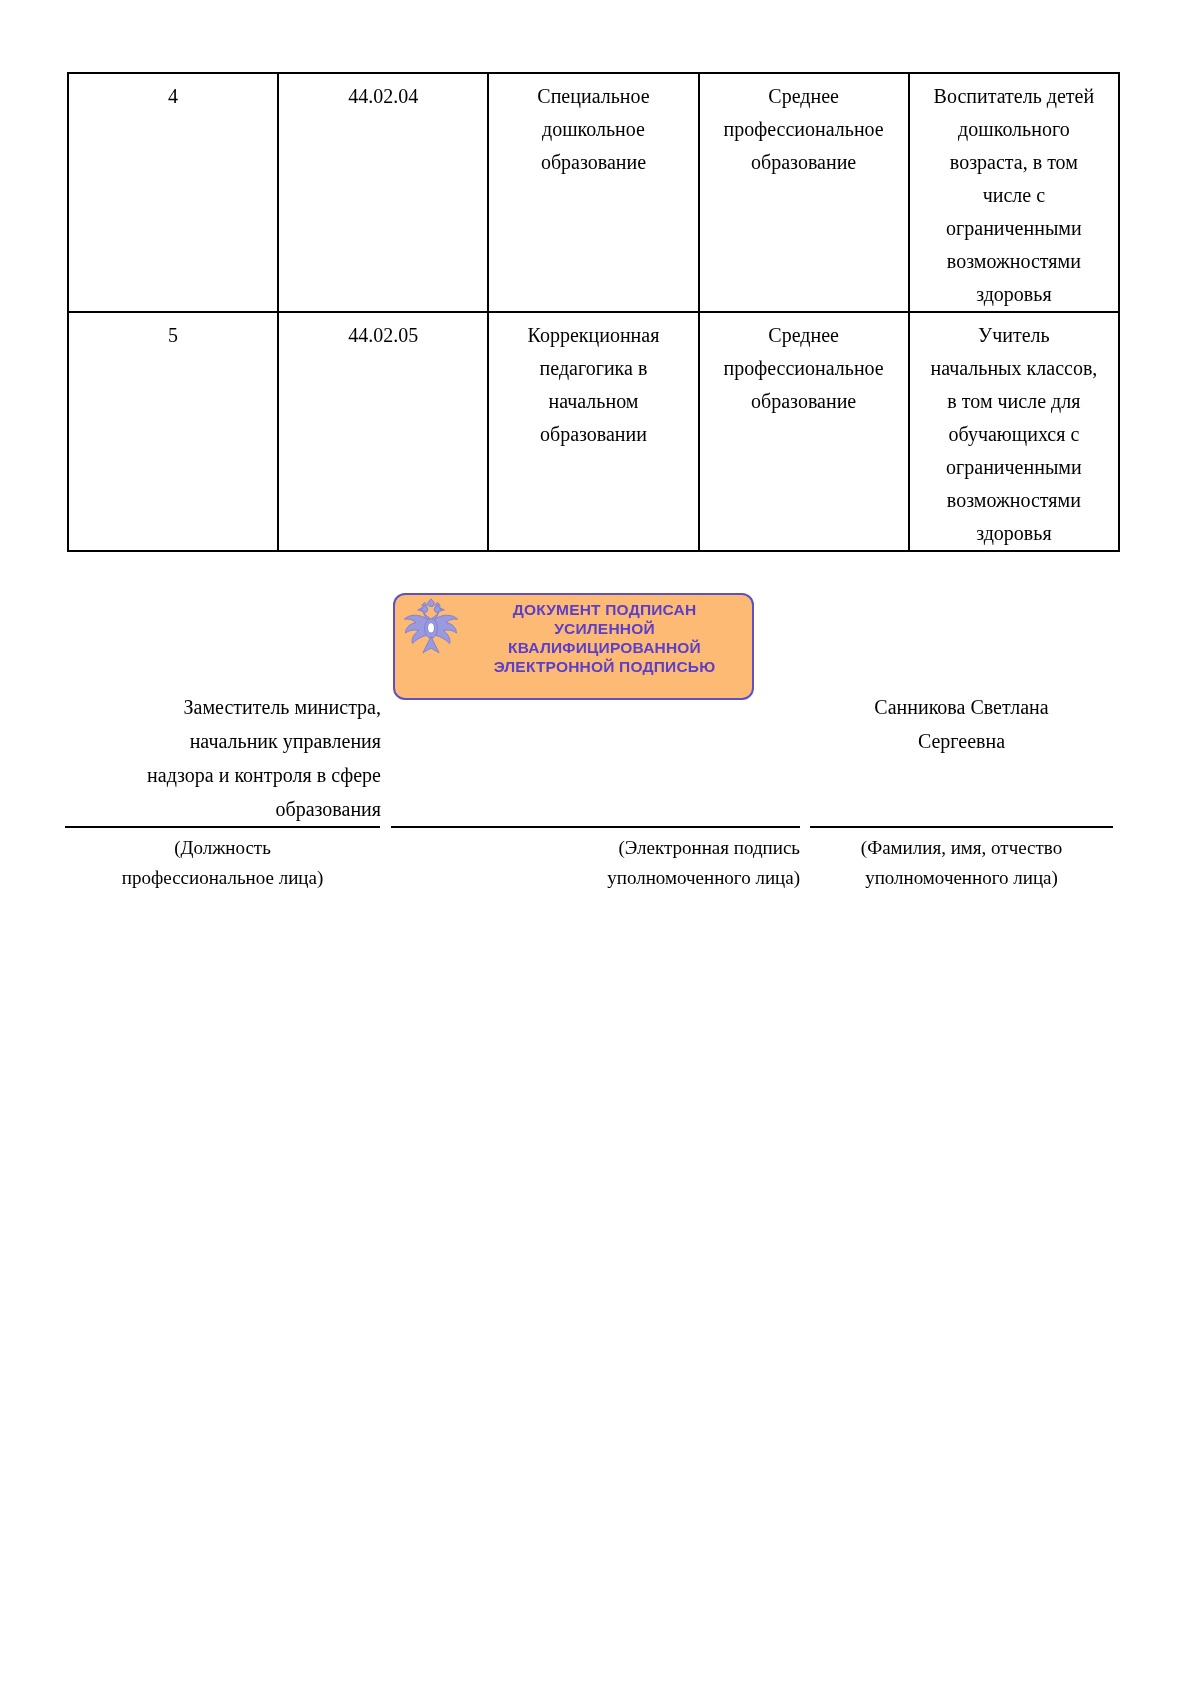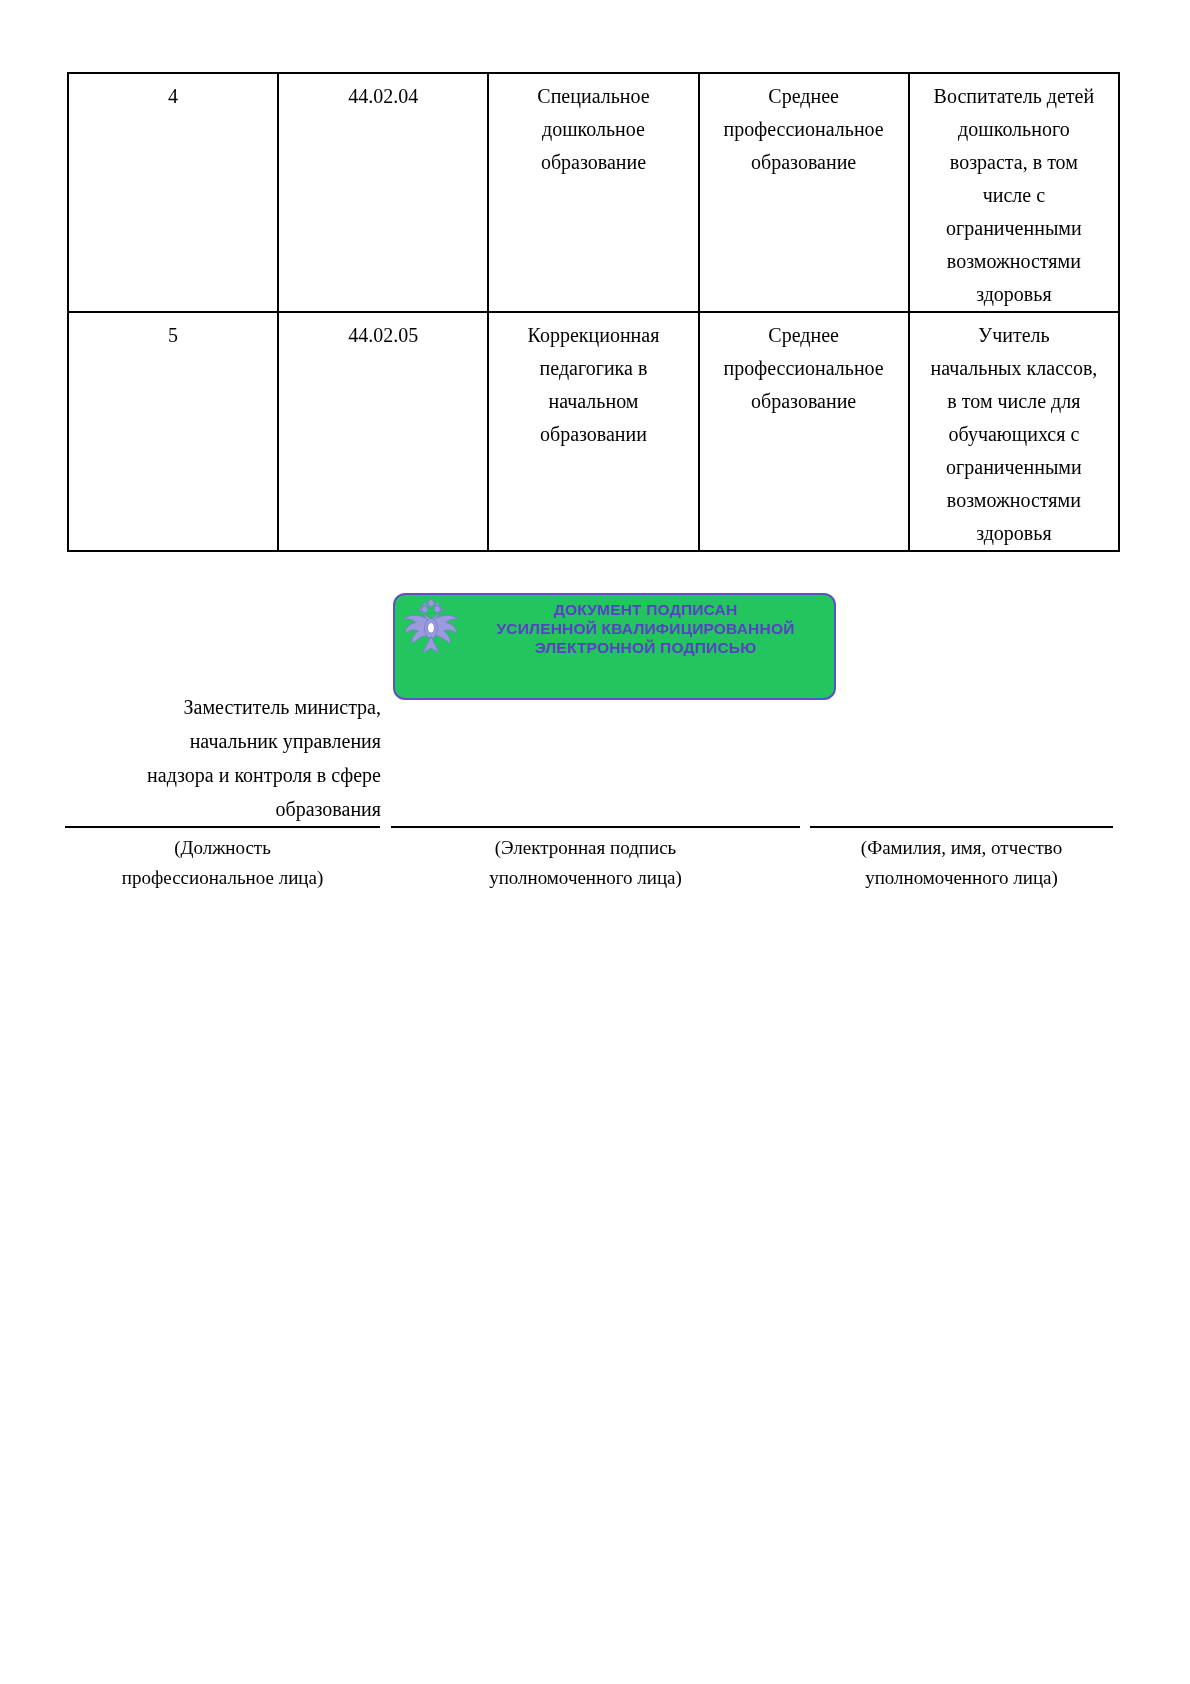--- a/index.html
+++ b/index.html
@@ -33,26 +33,26 @@
     overflow: hidden;
   }
   table.spec tr.r1 td { height: 223px; }
   table.spec tr.r2 td { height: 225px; }
 
   
   .stamp {
     position: absolute;
     left: 393px;
     top: 593px;
-    width: 443px;
+    width: 361px;
     height: 107px;
     border: 2px solid #5c51c9;
     border-radius: 12px;
     box-sizing: border-box;
-    background: #22c55e;
+    background: #fdba74;
   }
   .stamp-emblem {
     position: absolute;
     left: 7px;
     top: 3px;
     width: 58px;
     height: 62px;
   }
   .stamp-title {
     margin-left: 62px;
@@ -100,21 +100,21 @@
 
   .sig-label {
     position: absolute;
     top: 833px;
     text-align: center;
     font-size: 19px;
     line-height: 30px;
     white-space: pre-line;
   }
   .label-1 { left: 65px;  width: 315px; }
-  .label-2 { left: 381px; width: 409px; }
+  .label-2 { left: 391px; width: 409px; text-align: right; }
   .label-3 { left: 810px; width: 303px; }
 
   
   .footer-note {
     position: absolute;
     left: 65px;
     top: 898px;
     width: 1056px;
     text-align: center;
     font-size: 18px;
@@ -205,20 +205,22 @@
       <div>ДОКУМЕНТ ПОДПИСАН</div>
       <div>УСИЛЕННОЙ КВАЛИФИЦИРОВАННОЙ</div>
       <div>ЭЛЕКТРОННОЙ ПОДПИСЬЮ</div>
     </div>
   </div>
 
   <div class="sig-text sig-position">Заместитель министра,
 начальник управления
 надзора и контроля в сфере
 образования</div>
+  <div class="sig-text sig-name">Санникова Светлана
+Сергеевна</div>
 
   <div class="sig-rule rule-1"></div>
   <div class="sig-rule rule-2"></div>
   <div class="sig-rule rule-3"></div>
 
   <div class="sig-label label-1">(Должность
 профессиональное лица)</div>
   <div class="sig-label label-2">(Электронная подпись
 уполномоченного лица)</div>
   <div class="sig-label label-3">(Фамилия, имя, отчество

